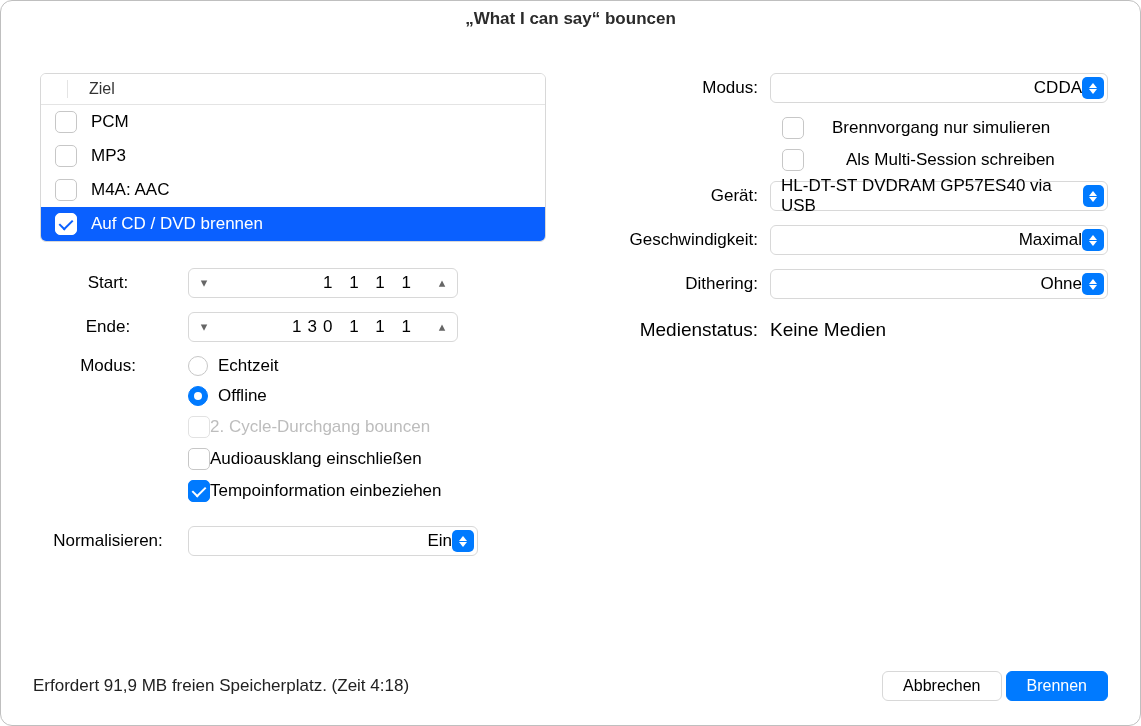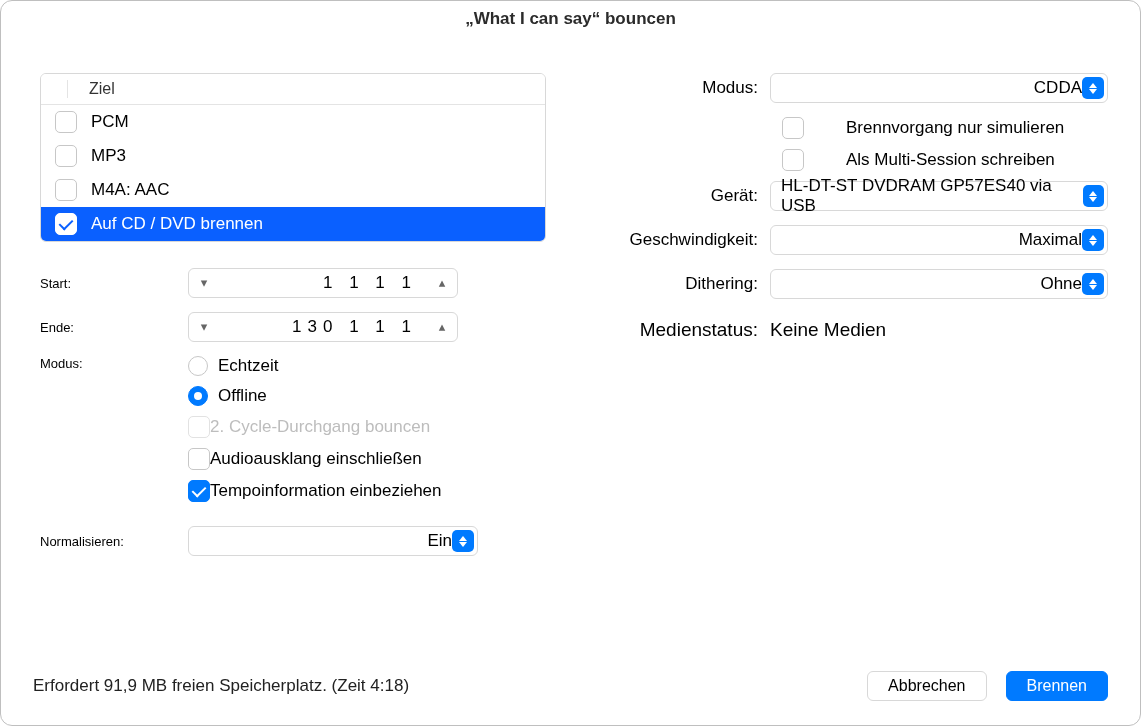--- a/index.html
+++ b/index.html
@@ -98,23 +98,23 @@
   }
 
   
   .row {
     display: flex;
     align-items: center;
     margin-bottom: 14px;
   }
   .col-left .row .rlabel {
     width: 148px;
-    text-align: left;
+    text-align: center;
     padding-right: 12px;
-    font-size: 13px;
+    font-size: 17px;
   }
   .col-right .row .rlabel {
     width: 168px;
     text-align: right;
     padding-right: 12px;
     font-size: 17px;
   }
   .row .rcontrol { flex: 1; }
 
   .stepper {
@@ -224,21 +224,21 @@
     left: 0; right: 0; bottom: 24px;
     padding: 0 32px;
     display: flex;
     align-items: center;
     justify-content: space-between;
   }
   .footer .spacelabel {
     font-size: 17px;
     color: #222;
   }
-  .footer .btns { display: flex; gap: 19px; }
+  .footer .btns { display: flex; gap: 4px; }
   .btn {
     height: 30px;
     padding: 0 20px;
     border-radius: 6px;
     font-size: 16px;
     border: 1px solid #d8d8d8;
     background: #fff;
     cursor: default;
     display: inline-flex;
     align-items: center;
@@ -348,21 +348,21 @@
         <div class="rlabel">Modus:</div>
         <div class="rcontrol">
           <div class="select">
             <span>CDDA</span>
             <span class="sel-arrows"></span>
           </div>
         </div>
       </div>
 
       <div class="sub-checks">
-        <div class="opt" style="margin-left:12px; gap:42px;">
+        <div class="opt" style="margin-left:12px; gap:28px;">
           <span class="check"></span>
           <span>Brennvorgang nur simulieren</span>
         </div>
         <div class="opt" style="margin-left:12px; gap:42px;">
           <span class="check"></span>
           <span>Als Multi-Session schreiben</span>
         </div>
       </div>
 
       <div class="row" style="margin-top:4px;">

